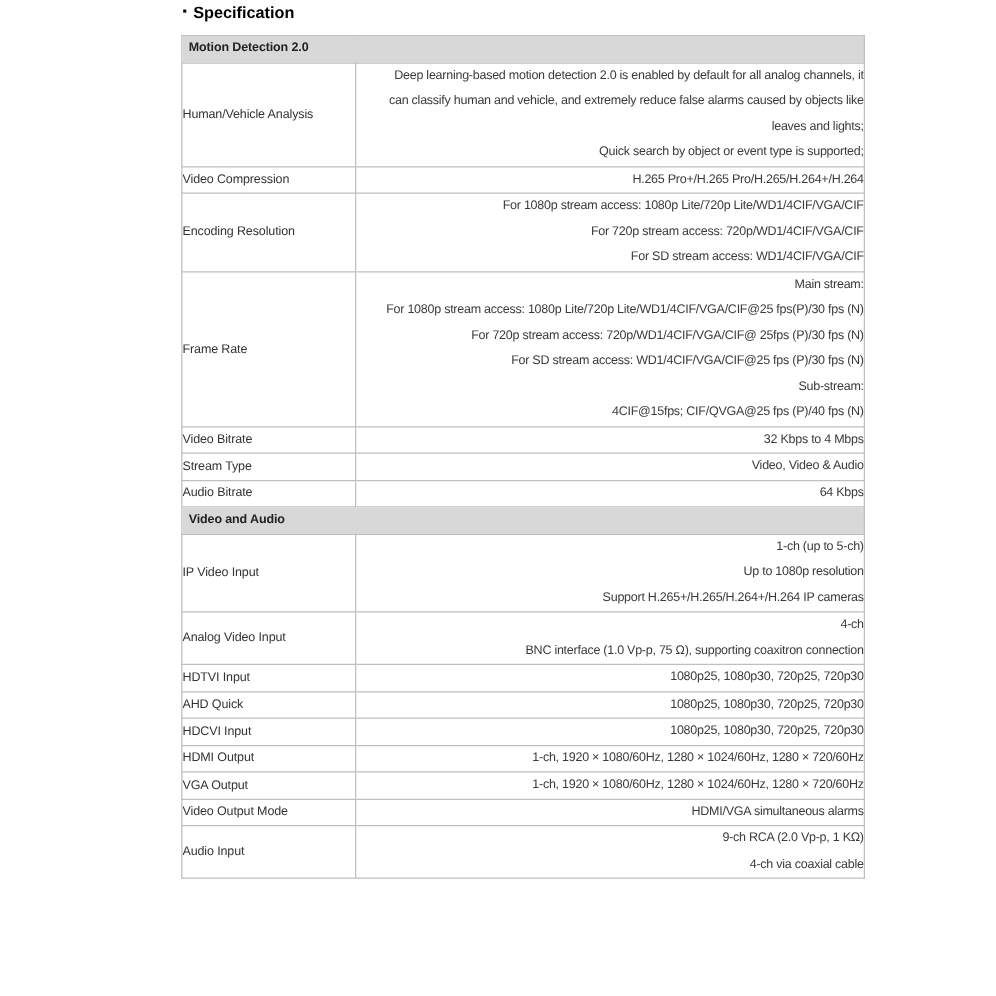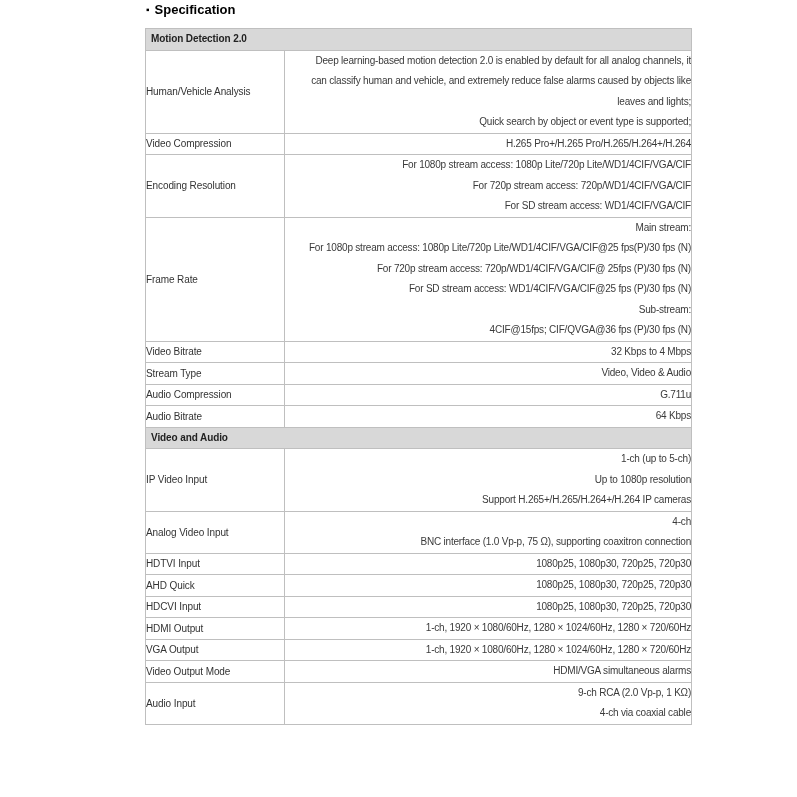--- a/index.html
+++ b/index.html
@@ -96,39 +96,33 @@
             </td>
           </tr>
           <tr>
             <td class="label">Frame Rate</td>
             <td class="value">
               <div class="line">Main stream:</div>
               <div class="line">For 1080p stream access: 1080p Lite/720p Lite/WD1/4CIF/VGA/CIF@25 fps(P)/30 fps (N)</div>
               <div class="line">For 720p stream access: 720p/WD1/4CIF/VGA/CIF@ 25fps (P)/30 fps (N)</div>
               <div class="line">For SD stream access: WD1/4CIF/VGA/CIF@25 fps (P)/30 fps (N)</div>
               <div class="line">Sub-stream:</div>
-              <div class="line">4CIF@15fps; CIF/QVGA@36 fps (P)/30 fps (N)</div>
+              <div class="line">4CIF@15fps; CIF/QVGA@25 fps (P)/40 fps (N)</div>
             </td>
           </tr>
           <tr>
             <td class="label">Video Bitrate</td>
             <td class="value">
               <div class="line">32 Kbps to 4 Mbps</div>
             </td>
           </tr>
           <tr>
             <td class="label">Stream Type</td>
             <td class="value">
               <div class="line">Video, Video &amp; Audio</div>
-            </td>
-          </tr>
-          <tr>
-            <td class="label">Audio Compression</td>
-            <td class="value">
-              <div class="line">G.711u</div>
             </td>
           </tr>
           <tr>
             <td class="label">Audio Bitrate</td>
             <td class="value">
               <div class="line">64 Kbps</div>
             </td>
           </tr>
           <tr class="section">
             <td colspan="2">Video and Audio</td>

